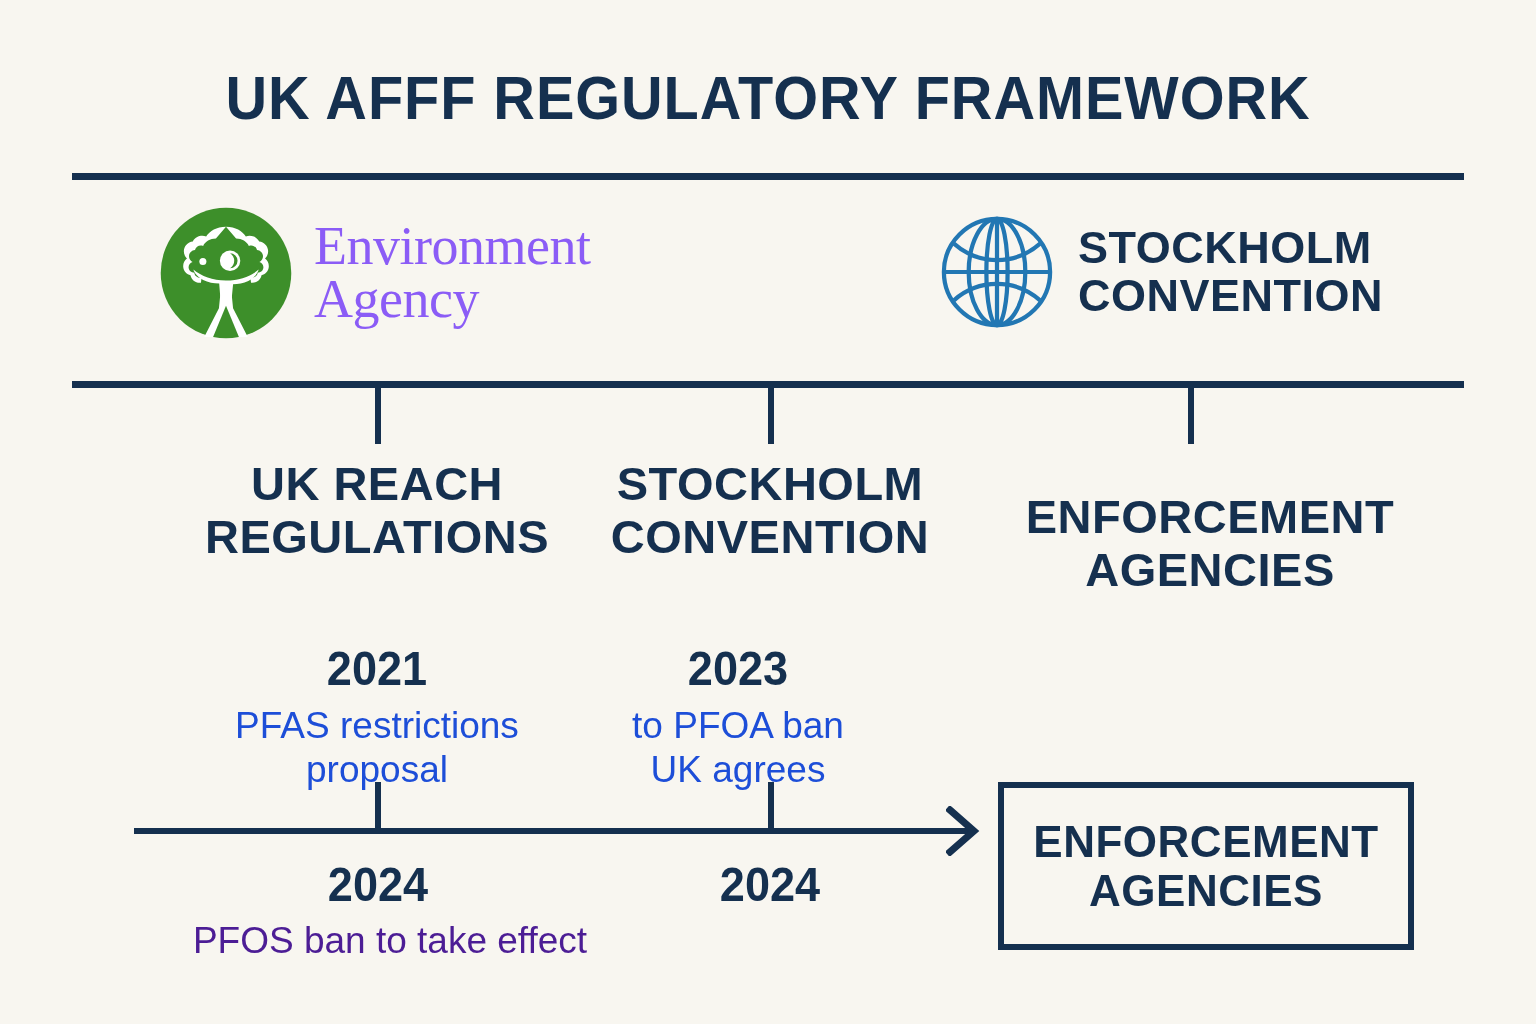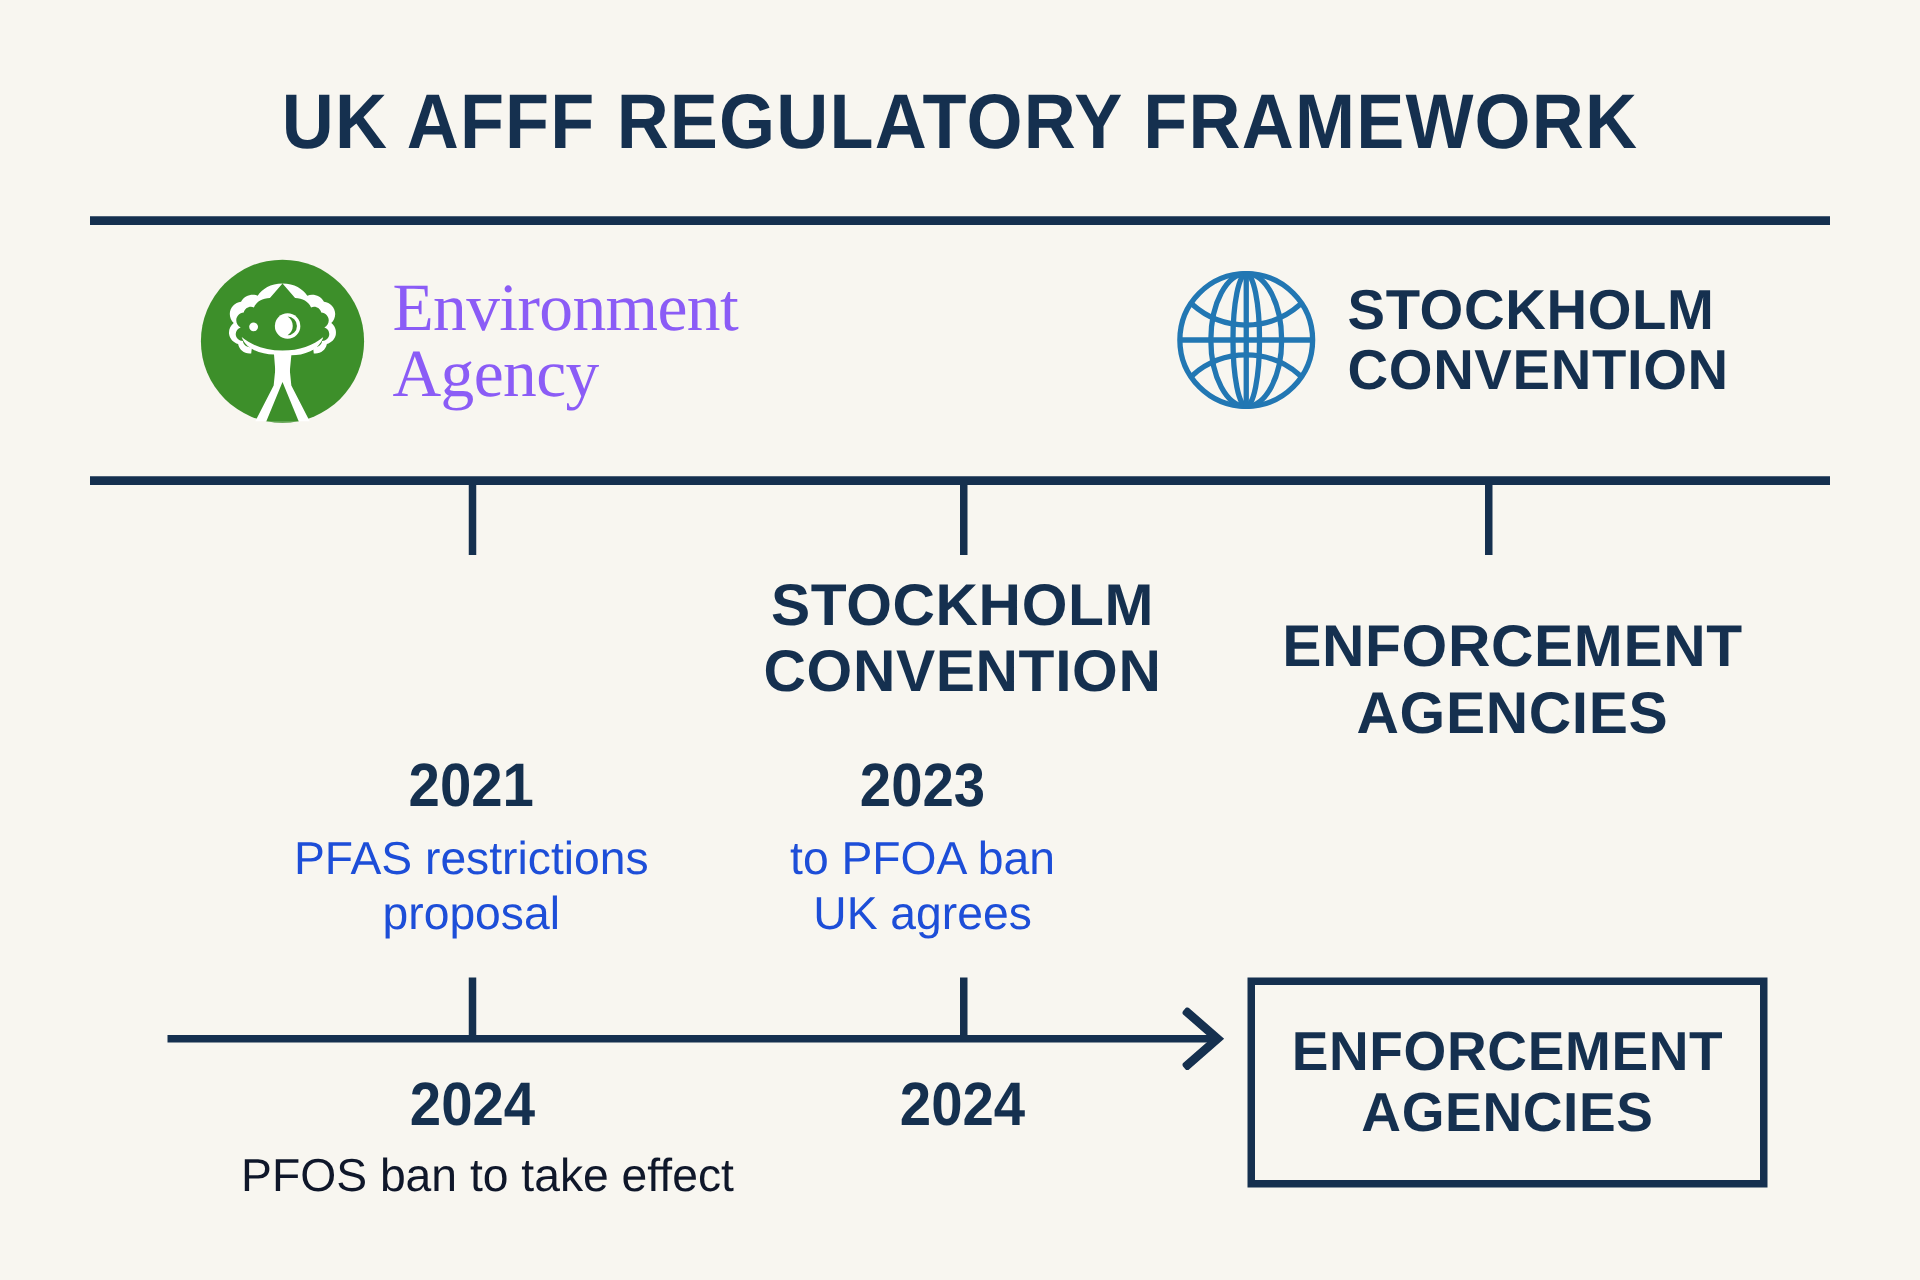--- a/index.html
+++ b/index.html
@@ -121,20 +121,21 @@
 
   .col-head-1 { left: 177px; top: 457px; width: 400px; }
   .col-head-2 { left: 570px; top: 457px; width: 400px; }
   .col-head-3 { left: 1010px; top: 490px; width: 400px; }
 
   
   .year-block {
     position: absolute;
     text-align: center;
     width: 400px;
+    margin-top: 39px;
   }
   .year {
     font-family: "Liberation Sans", sans-serif;
     font-weight: bold;
     font-size: 49px;
     line-height: 1.1;
     color: #15304f;
     transform: scaleX(0.92);
   }
   .detail {
@@ -184,21 +185,21 @@
 
   .bottom-detail {
     position: absolute;
     left: 140px;
     top: 920px;
     width: 500px;
     text-align: center;
     font-family: "Liberation Sans", sans-serif;
     font-weight: normal;
     font-size: 37px;
-    color: #0f172a;
+    color: #4c1d95;
   }
 
   
   .enforcement-box {
     position: absolute;
     left: 998px;
     top: 782px;
     width: 416px;
     height: 168px;
     border: 6px solid #15304f;
@@ -265,20 +266,24 @@
       </div>
     </div>
 
   </div>
 
   <div class="rule rule-mid"></div>
   <div class="tick tick-upper" style="left:375px;"></div>
   <div class="tick tick-upper" style="left:768px;"></div>
   <div class="tick tick-upper" style="left:1188px;"></div>
 
+  <div class="col-head col-head-1">
+    <span>UK REACH</span>
+    <span>REGULATIONS</span>
+  </div>
   <div class="col-head col-head-2">
     <span>STOCKHOLM</span>
     <span>CONVENTION</span>
   </div>
   <div class="col-head col-head-3">
     <span>ENFORCEMENT</span>
     <span>AGENCIES</span>
   </div>
 
   <div class="year-block year-block-1">

